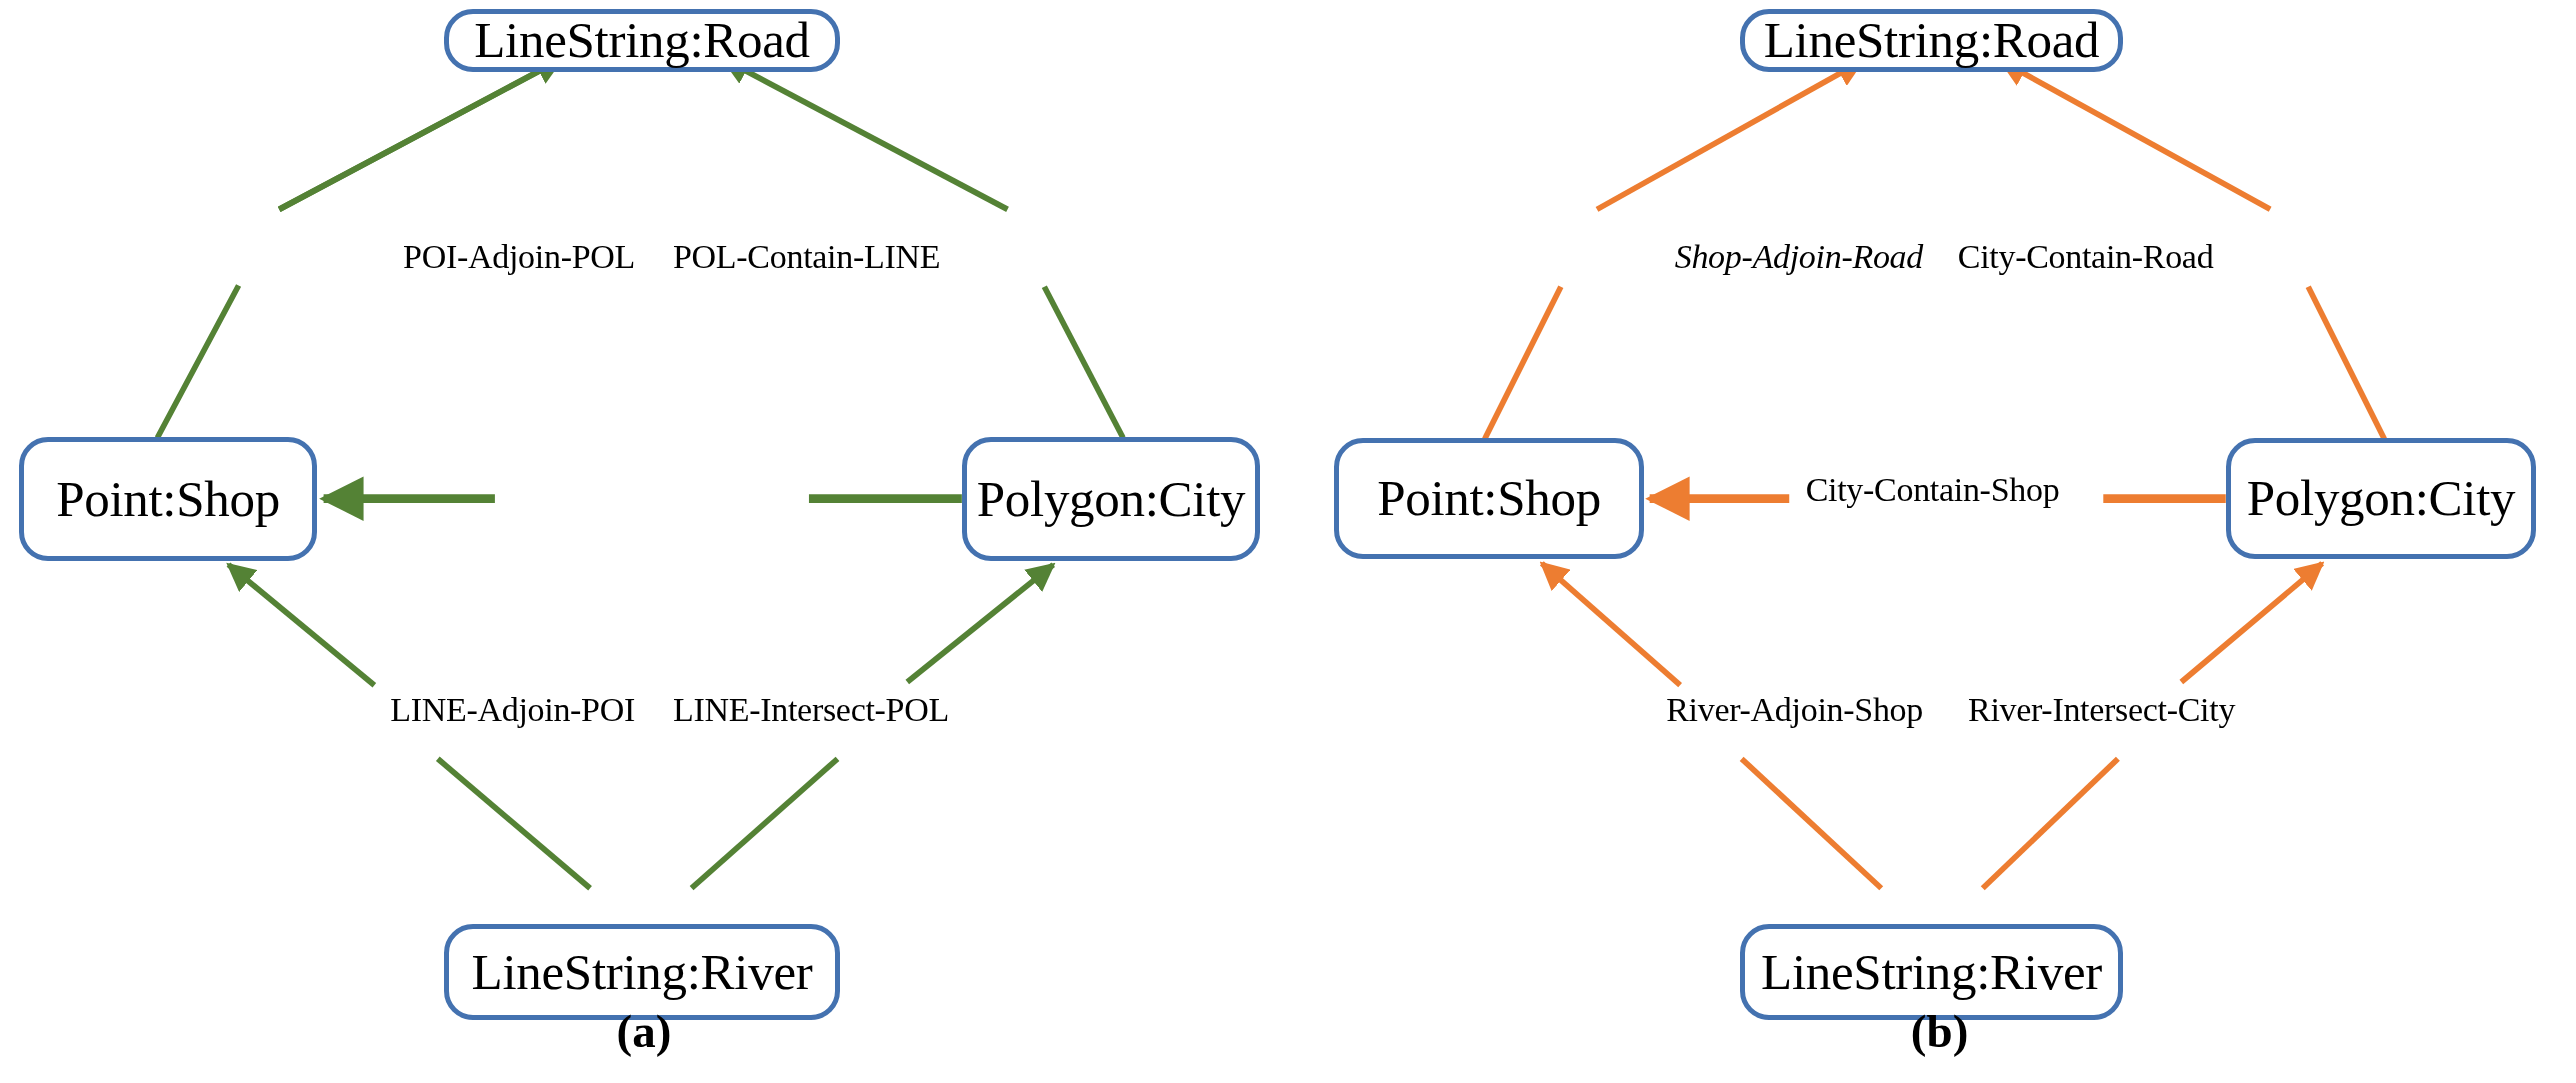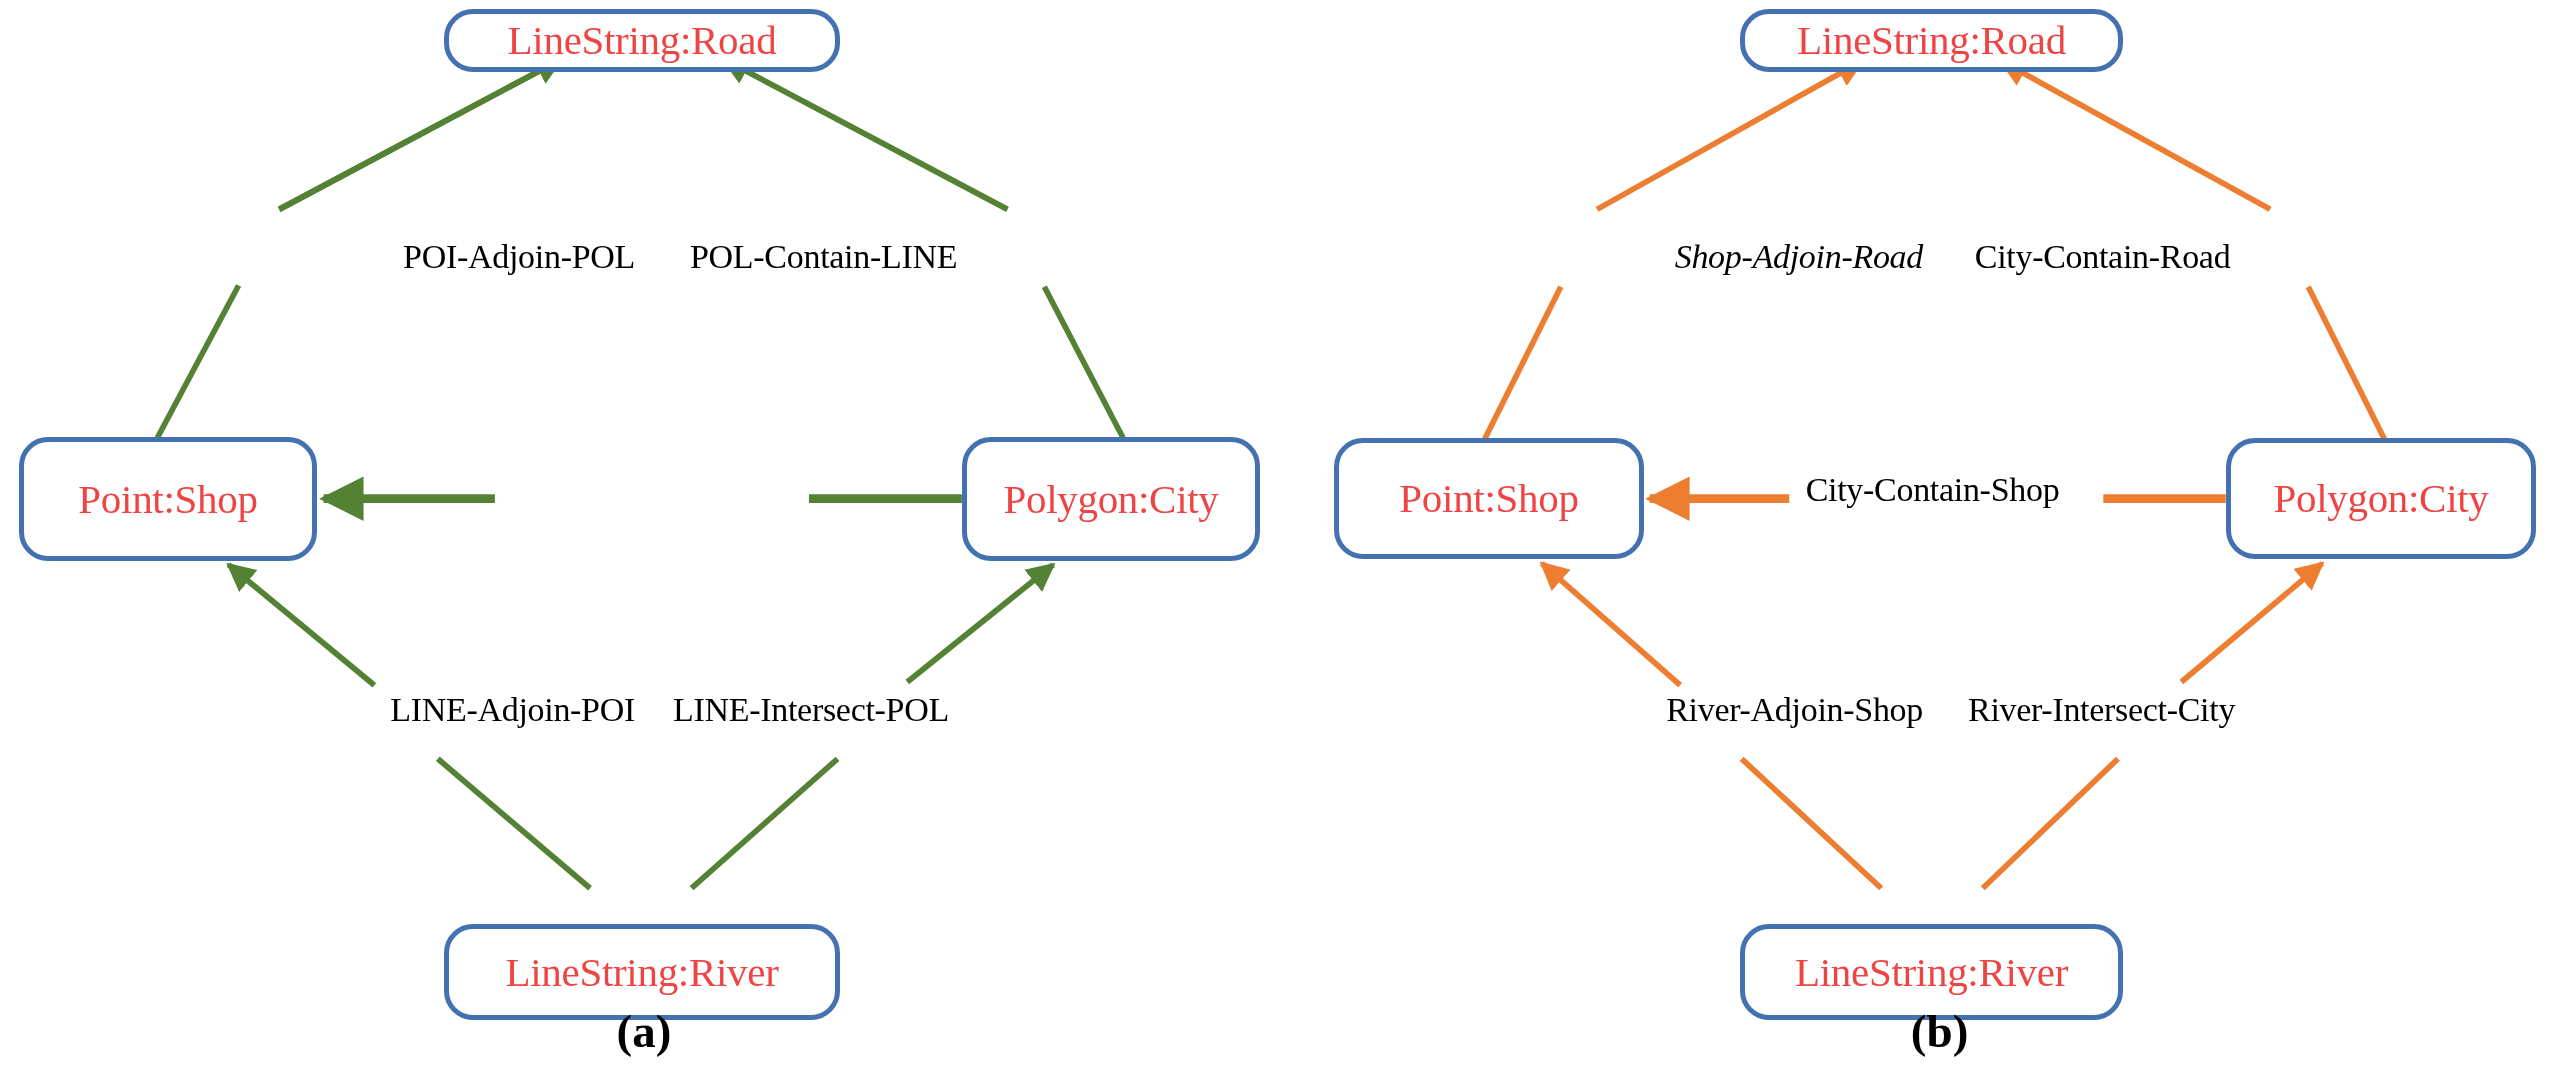--- a/index.html
+++ b/index.html
@@ -35,22 +35,22 @@
 
   .node {
     position: absolute;
     box-sizing: border-box;
     border: 5.7px solid #4472b0;
     border-radius: 29px;
     background: #ffffff;
     display: flex;
     align-items: center;
     justify-content: center;
-    color: #ef4444;
-    font-size: 41px;
+    color: #000000;
+    font-size: 51px;
     line-height: 1;
     white-space: nowrap;
     letter-spacing: -0.3px;
   }
 
   
   .node-top {
     left: 444px;
     top: 9px;
     width: 396px;
@@ -84,21 +84,21 @@
   .edge-label {
     position: absolute;
     color: #000000;
     font-size: 34px;
     line-height: 1;
     white-space: nowrap;
     text-align: center;
     letter-spacing: -0.3px;
   }
   .lbl-tl { left: 0;    top: 240px;  width: 635px; text-align: right; padding-right: 5.1px; }
-  .lbl-tr { left: 673px; top: 240px; width: 616px;  text-align: left; margin-left: 17px; }
+  .lbl-tr { left: 673px; top: 240px; width: 616px;  text-align: left; }
   .lbl-mid{ left: 327px; top: 473px;  width: 635px; text-align: center; }
   .lbl-bl { left: 0;    top: 693px; width: 635px; text-align: right; padding-right: 19px; }
   .lbl-br { left: 659px; top: 693px; width: 616px; text-align: left; padding-left: 14px; }
 
   #panel-b .lbl-tl { left: 0;    top: 240px;  width: 635px; text-align: right; padding-right: 7.6px; font-style: italic; }
   #panel-b .lbl-tr { left: 666px; top: 240px; width: 622px; text-align: left; padding-left: 3.8px; }
   #panel-b .lbl-mid{ left: 327px; top: 473px;  width: 635px; }
   #panel-b .lbl-bl { left: 0;    top: 693px; width: 635px; text-align: right; padding-right: 16.5px; }
   #panel-b .lbl-br { left: 666px; top: 693px; width: 622px; text-align: left; padding-left: 14px; }
 

